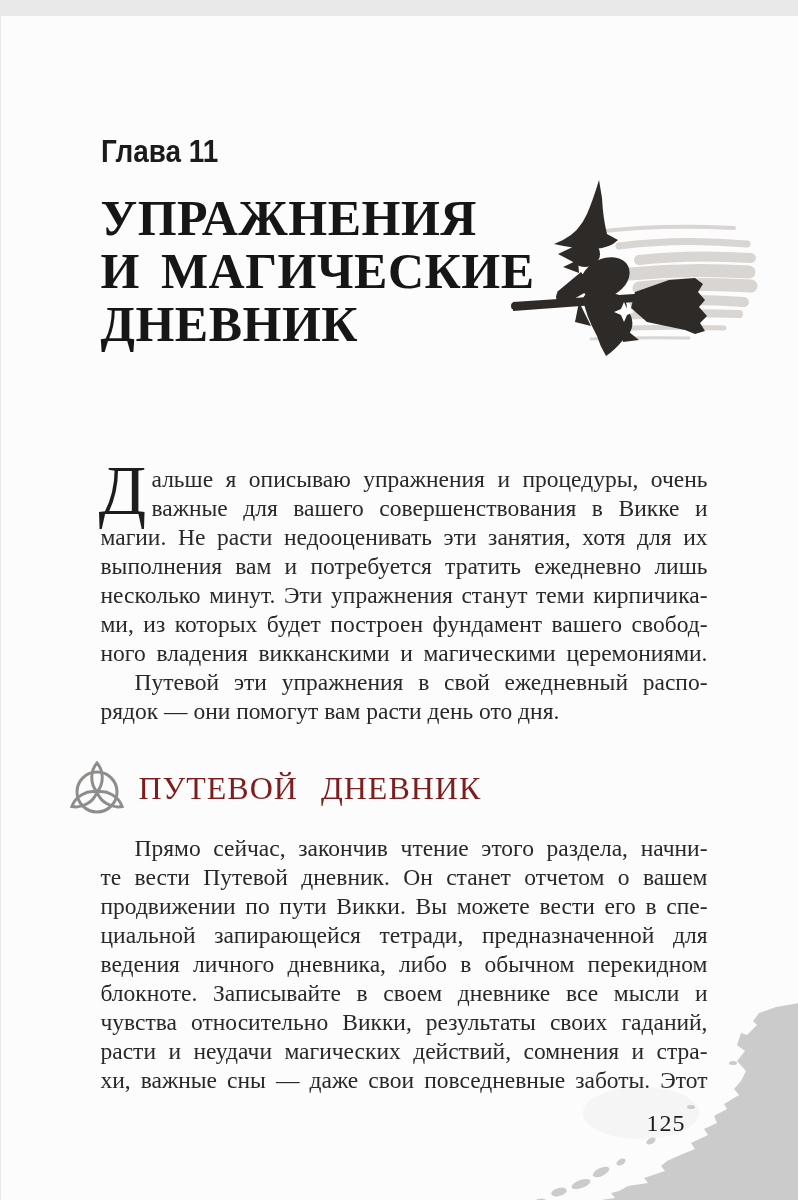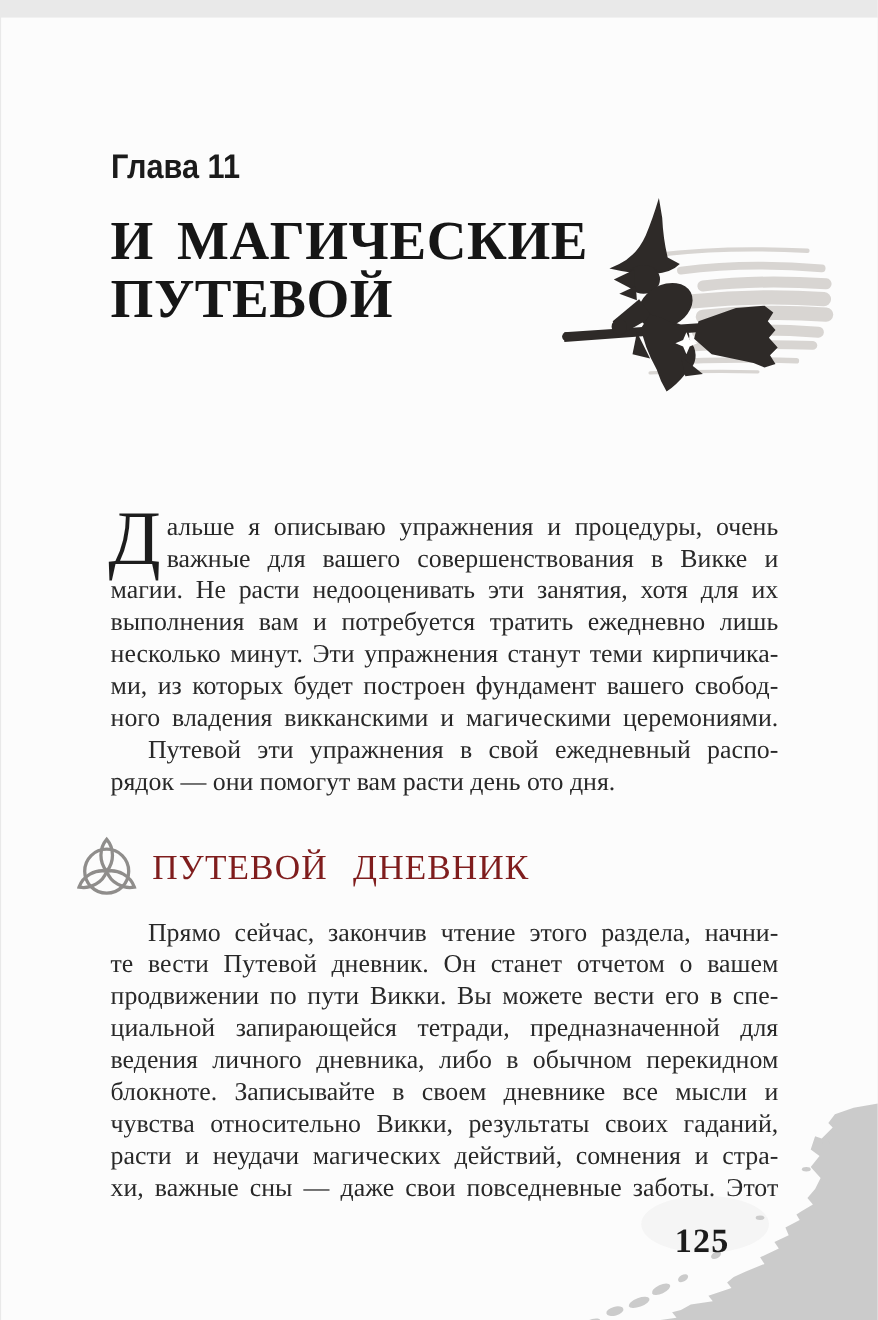--- a/index.html
+++ b/index.html
@@ -27,22 +27,22 @@
   .section-para .line:nth-child(1){text-indent:34px;}
 
   .drop-cap{position:absolute;left:98px;top:444px;font-size:70px;line-height:62px;color:#1d1d1d;
     font-weight:400;}
 
   .section-head{position:absolute;left:60px;top:734px;height:72px;}
   .triquetra{position:absolute;left:0;top:0;width:72px;height:72px;}
   .section-heading{position:absolute;left:78px;top:20px;font-size:32px;color:#7f1d1d;
     letter-spacing:1px;word-spacing:14px;white-space:nowrap;}
 
-  .page-number{position:absolute;left:613px;top:1094px;width:72px;text-align:left;
-    font-size:31px;font-weight:700;color:#1c1c1c;letter-spacing:1px;}
+  .page-number{position:absolute;left:613px;top:1094px;width:72px;text-align:right;
+    font-size:24px;font-weight:400;color:#1c1c1c;letter-spacing:1px;}
 </style>
 </head>
 <body>
 
 <div class="page">
 
   <svg class="map-art" viewBox="0 0 298 225" aria-hidden="true">
     <ellipse cx="140" cy="122" rx="58" ry="26" fill="#eeeeee" opacity="0.55"></ellipse>
     <path fill="#cbcbcb" d="M298,12 L275,16 L258,22 L252,30 L256,34 L246,44 L240,42 L236,54 L244,60
       L236,70 L245,80 L240,90 L233,98 L238,104 L228,110 L223,113 L226,118 L213,125 L216,132 L203,138
@@ -58,22 +58,23 @@
       <ellipse cx="150" cy="150" rx="5" ry="3" transform="rotate(-30 150 150)"></ellipse>
       <ellipse cx="190" cy="116" rx="4" ry="2"></ellipse>
       <ellipse cx="232" cy="72" rx="4" ry="2"></ellipse>
       <ellipse cx="250" cy="48" rx="3" ry="2"></ellipse>
     </g>
   </svg>
 
   <div class="chapter-label">Глава 11</div>
 
   <div class="chapter-title">
+      <div class="title-line">УПРАЖНЕНИЯ</div>
       <div class="title-line">И МАГИЧЕСКИЕ</div>
-      <div class="title-line">ПУТЕВОЙ</div>
+      <div class="title-line">ДНЕВНИК</div>
     </div>
 
   <svg class="witch-art" viewBox="0 0 260 190" aria-hidden="true">
     <g stroke="#d8d5d2" fill="none" stroke-linecap="round">
       <path d="M96,58 Q160,50 235,54" stroke-width="4"></path>
       <path d="M120,72 Q180,64 248,70" stroke-width="7"></path>
       <path d="M140,86 Q190,80 252,84" stroke-width="10"></path>
       <path d="M130,100 Q190,94 250,98" stroke-width="13"></path>
       <path d="M140,114 Q195,108 252,112" stroke-width="13"></path>
       <path d="M135,128 Q190,124 245,128" stroke-width="10"></path>

